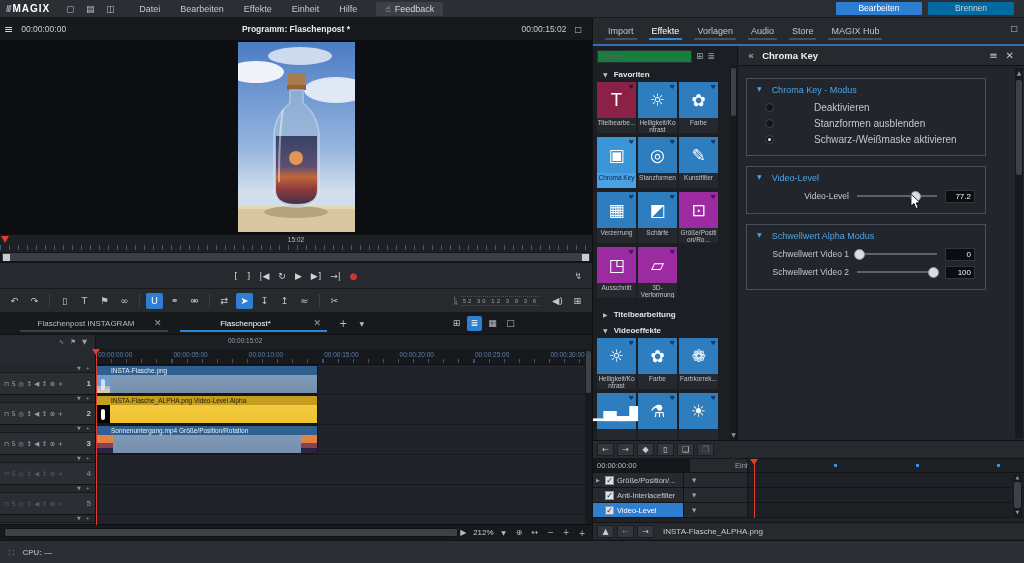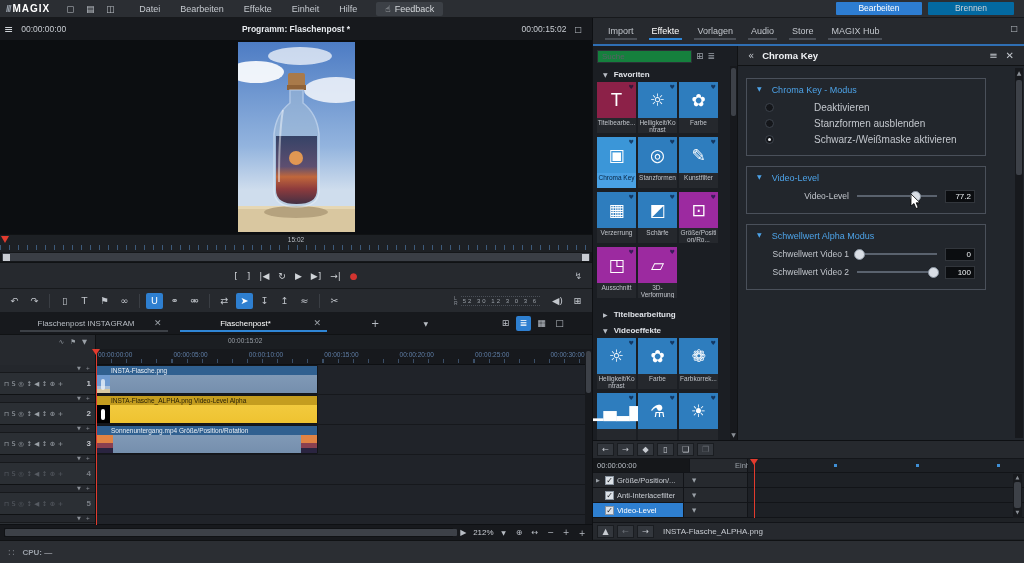--- a/index.html
+++ b/index.html
@@ -49,21 +49,21 @@
   #tr-right{position:absolute;right:10px;font-size:9px;color:#b8bdc4;}
   #edittools{height:24px;background:#26292e;border-top:1px solid #17191c;display:flex;align-items:center;padding:0 6px;gap:3px;}
   .etb{width:17px;height:16px;font-size:9.5px;color:#c3c7cd;text-align:center;line-height:16px;border-radius:2px;}
   .etb.act{background:#2e7fd0;color:#fff;}
   .etsep{width:1px;height:14px;background:#3a3e44;margin:0 3px;}
   #et-meter{display:flex;align-items:center;gap:3px;margin-right:6px;}
   #et-meter .lr{display:flex;flex-direction:column;font-size:5px;color:#8a9098;line-height:5px;}
   #et-meter .scale{font-size:6px;color:#9aa0a8;letter-spacing:2px;border-top:1px dotted #4a4f57;border-bottom:1px dotted #4a4f57;padding:1px 2px;}
 
   
-  #proj-tabs{height:22px;background:#17191d;display:flex;align-items:center;padding-left:14px;gap:32px;}
+  #proj-tabs{height:22px;background:#17191d;display:flex;align-items:center;padding-left:14px;}
   .ptab{position:relative;height:22px;display:flex;align-items:center;justify-content:center;gap:8px;padding:0 12px;font-size:8px;color:#b8bdc4;}
   .ptab .tname{min-width:120px;text-align:center;}
   .ptab.act .tname{color:#fff;}
   .ptab::after{content:'';position:absolute;left:6px;right:6px;bottom:2px;height:2px;background:#3c4046;}
   .ptab.act::after{background:#2f86d6;}
   .ptab .x{font-size:9px;color:#9aa0a7;}
   .pt-add,.pt-dd{font-size:10px;color:#b8bdc4;padding:0 6px;}
   .pt-dd{font-size:6px;}
   #pt-views{display:flex;gap:3px;margin-right:74px;}
   .vbtn{width:15px;height:15px;font-size:9px;text-align:center;line-height:15px;color:#b8bdc4;border-radius:2px;}

